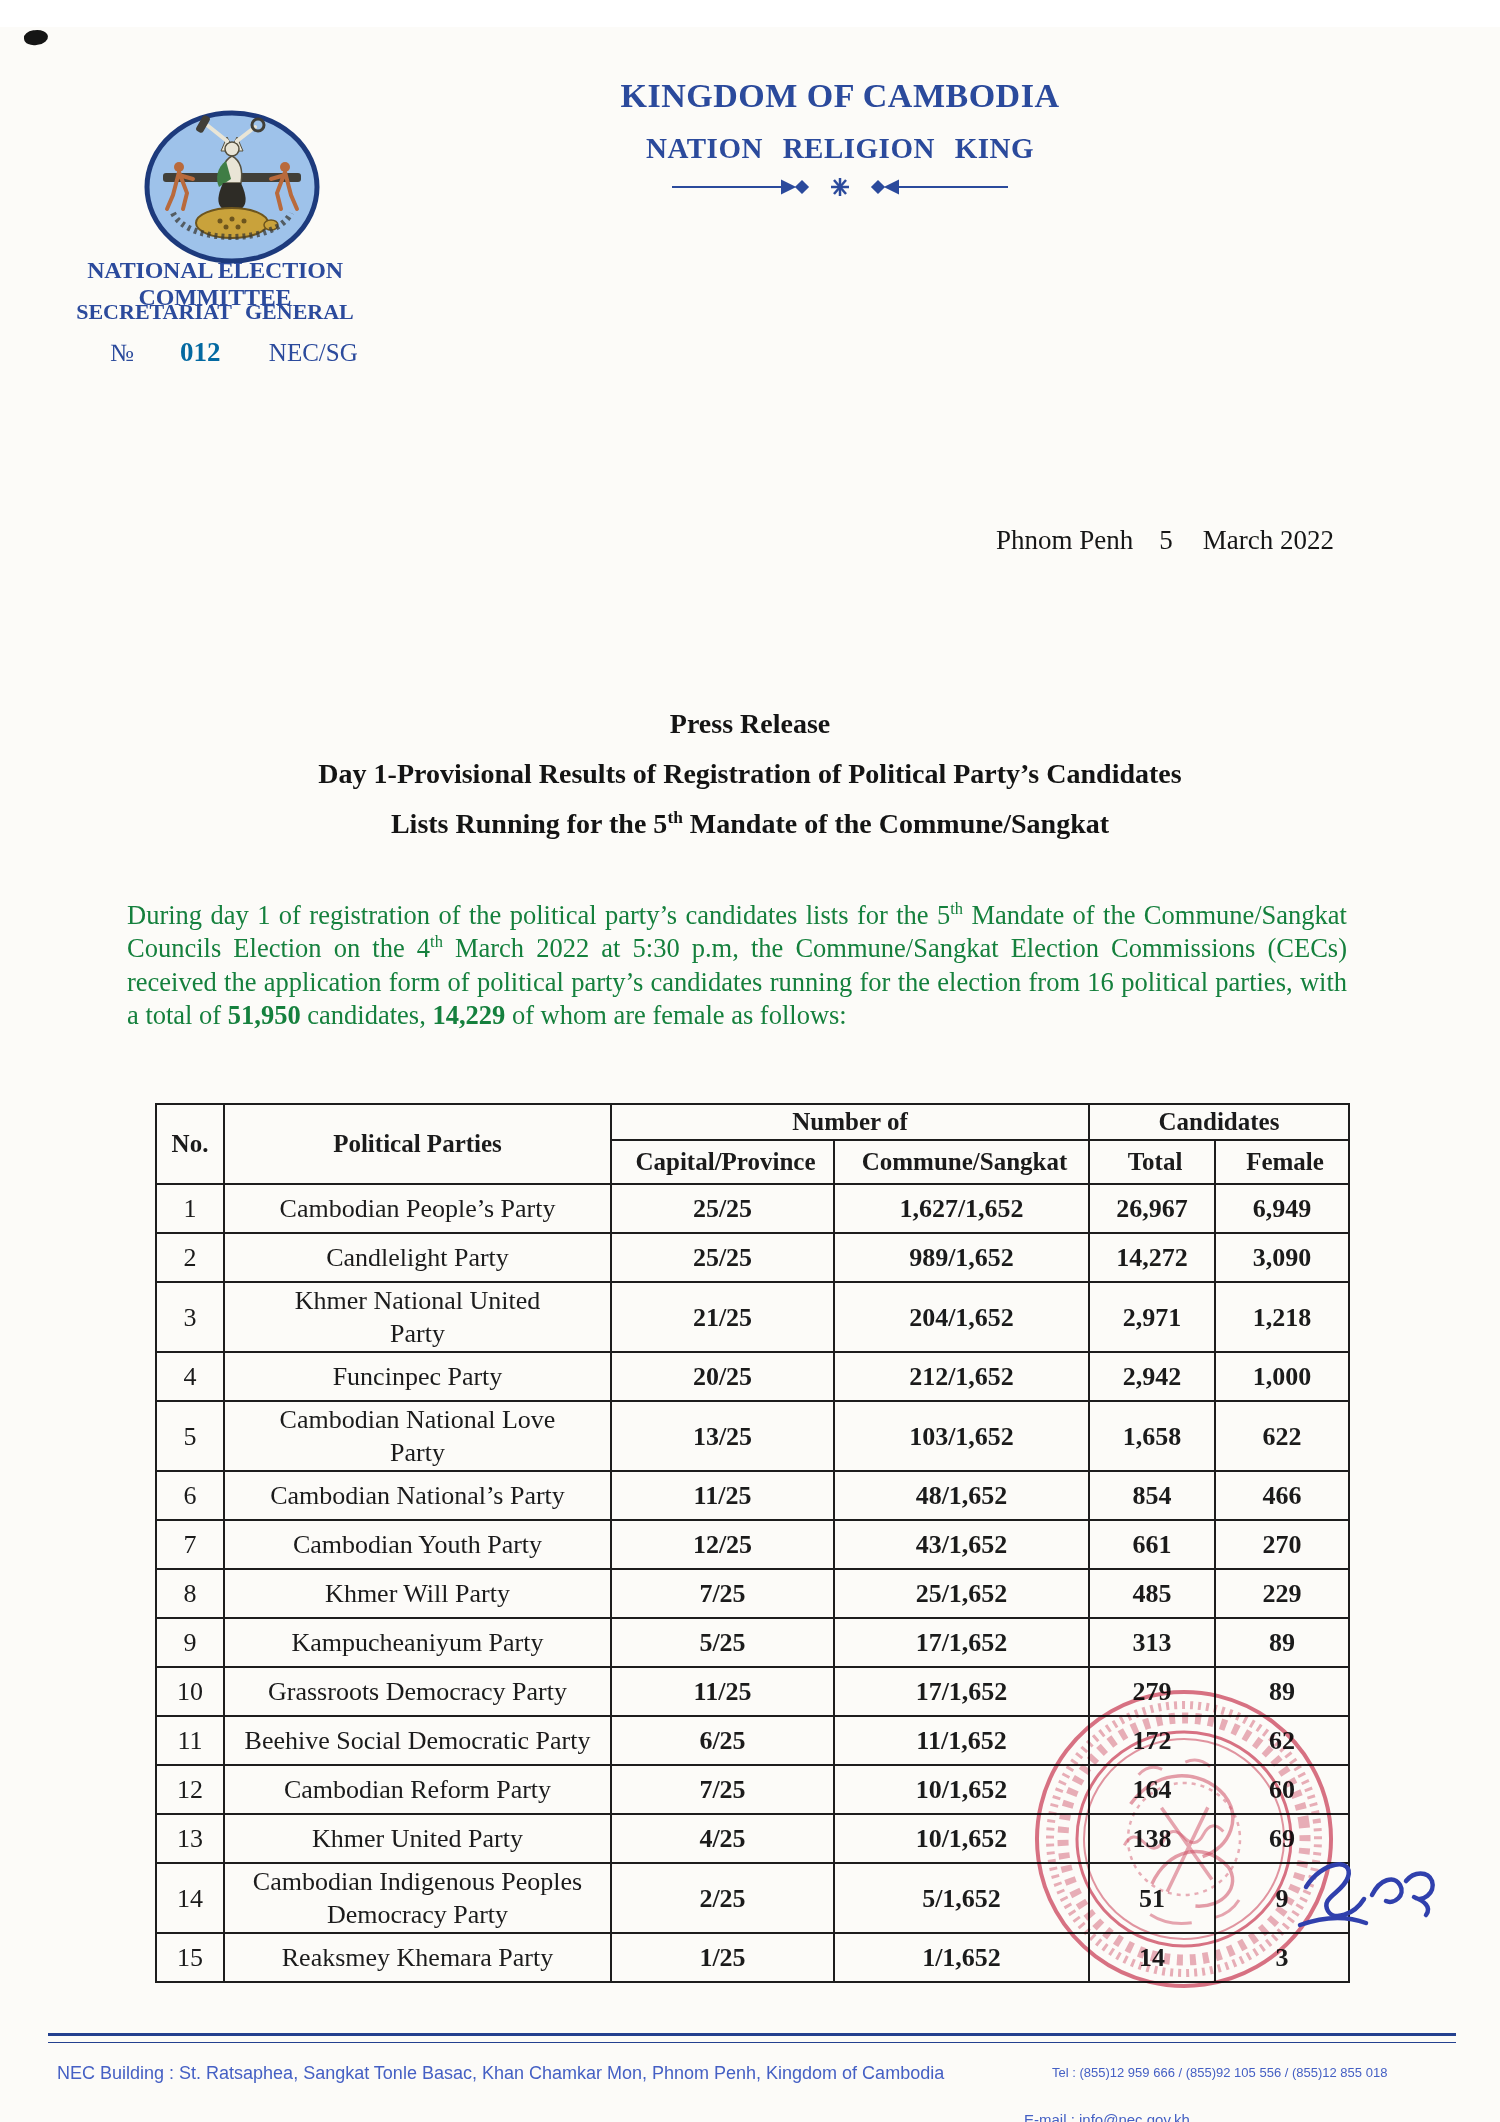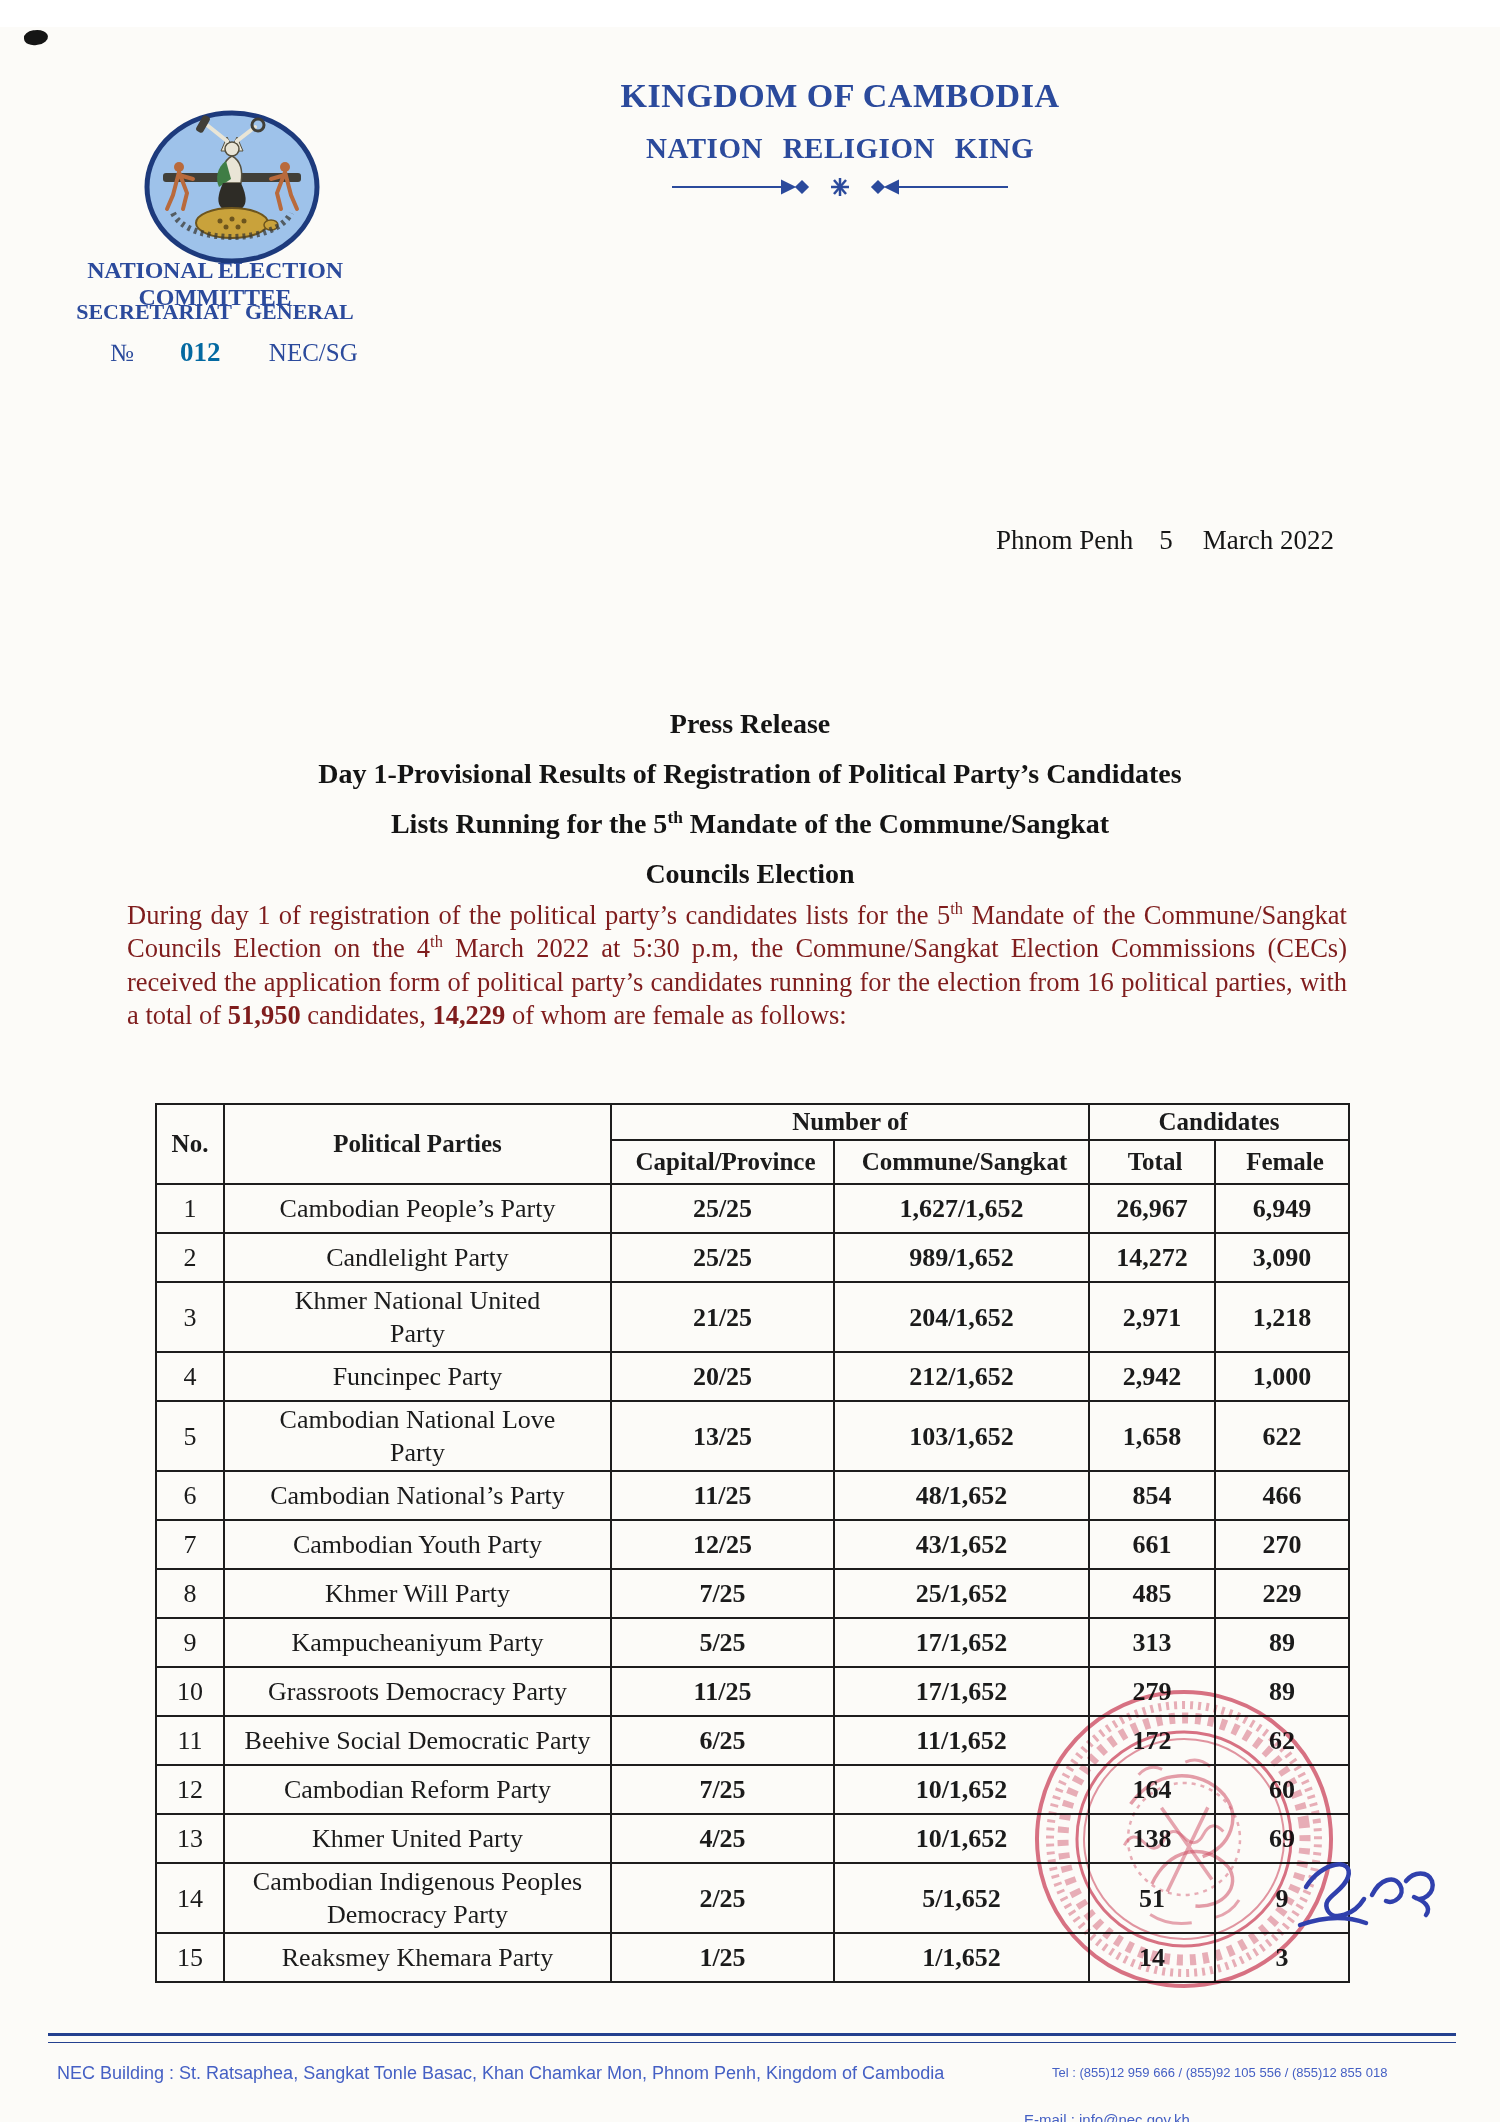--- a/index.html
+++ b/index.html
@@ -39,21 +39,21 @@
   .doc-suffix{margin-left:42px;}
 
   .dateline{right:166px;top:498px;font-size:27px;color:#161616;}
   .dateline .day{margin:0 30px 0 26px;}
 
   
   .release{left:130px;top:672px;width:1240px;text-align:center;font-size:28px;font-weight:bold;line-height:50px;color:#141414;}
   sup{font-size:.62em;vertical-align:super;line-height:0;}
 
   
-  .para{left:127px;top:872px;width:1220px;font-size:26.5px;line-height:33.4px;text-align:justify;color:#7f1d1d;}
+  .para{left:127px;top:872px;width:1220px;font-size:26.5px;line-height:33.4px;text-align:justify;color:#15803d;}
   .para b{font-weight:bold;}
 
   
   table.parties{left:155px;top:1076px;border-collapse:collapse;table-layout:fixed;background:transparent;}
   table.parties th, table.parties td{border:2px solid #1d1d1d;padding:1px 6px;vertical-align:middle;}
   table.parties thead tr.h1 th{height:32px;font-size:25px;font-weight:bold;}
   table.parties thead tr.h2 th{height:40px;font-size:25px;font-weight:bold;padding-left:12px;}
   th.big{font-size:27px;font-weight:bold;}
   table.parties tbody td{height:45px;font-size:26px;text-align:center;line-height:33px;}
   td.col-no{font-size:25px;font-weight:normal;}
@@ -143,21 +143,20 @@
   </div>
 
   <div class="abs dateline">
     <span>Phnom Penh</span><span class="day">5</span><span>March 2022</span>
   </div>
 
   <div class="abs release">
     <div>Press Release</div>
     <div>Day 1-Provisional Results of Registration of Political Party’s Candidates</div>
     <div><span>Lists Running for the 5</span><sup>th</sup><span> Mandate of the Commune/Sangkat</span></div>
-    <div>Councils Election</div>
   </div>
 
   <div class="abs para">
     <span>During day 1 of registration of the political party’s candidates lists for the 5</span><sup>th</sup><span> Mandate of the Commune/Sangkat Councils Election on the 4</span><sup>th</sup><span> March 2022 at 5:30 p.m, the Commune/Sangkat Election Commissions (CECs) received the application form of political party’s candidates running for the election from 16 political parties, with a total of </span><b>51,950</b><span> candidates, </span><b>14,229</b><span> of whom are female as follows:</span>
   </div>
 
   <table class="abs parties">
     <colgroup>
       <col style="width:68px">
         <col style="width:387px">

